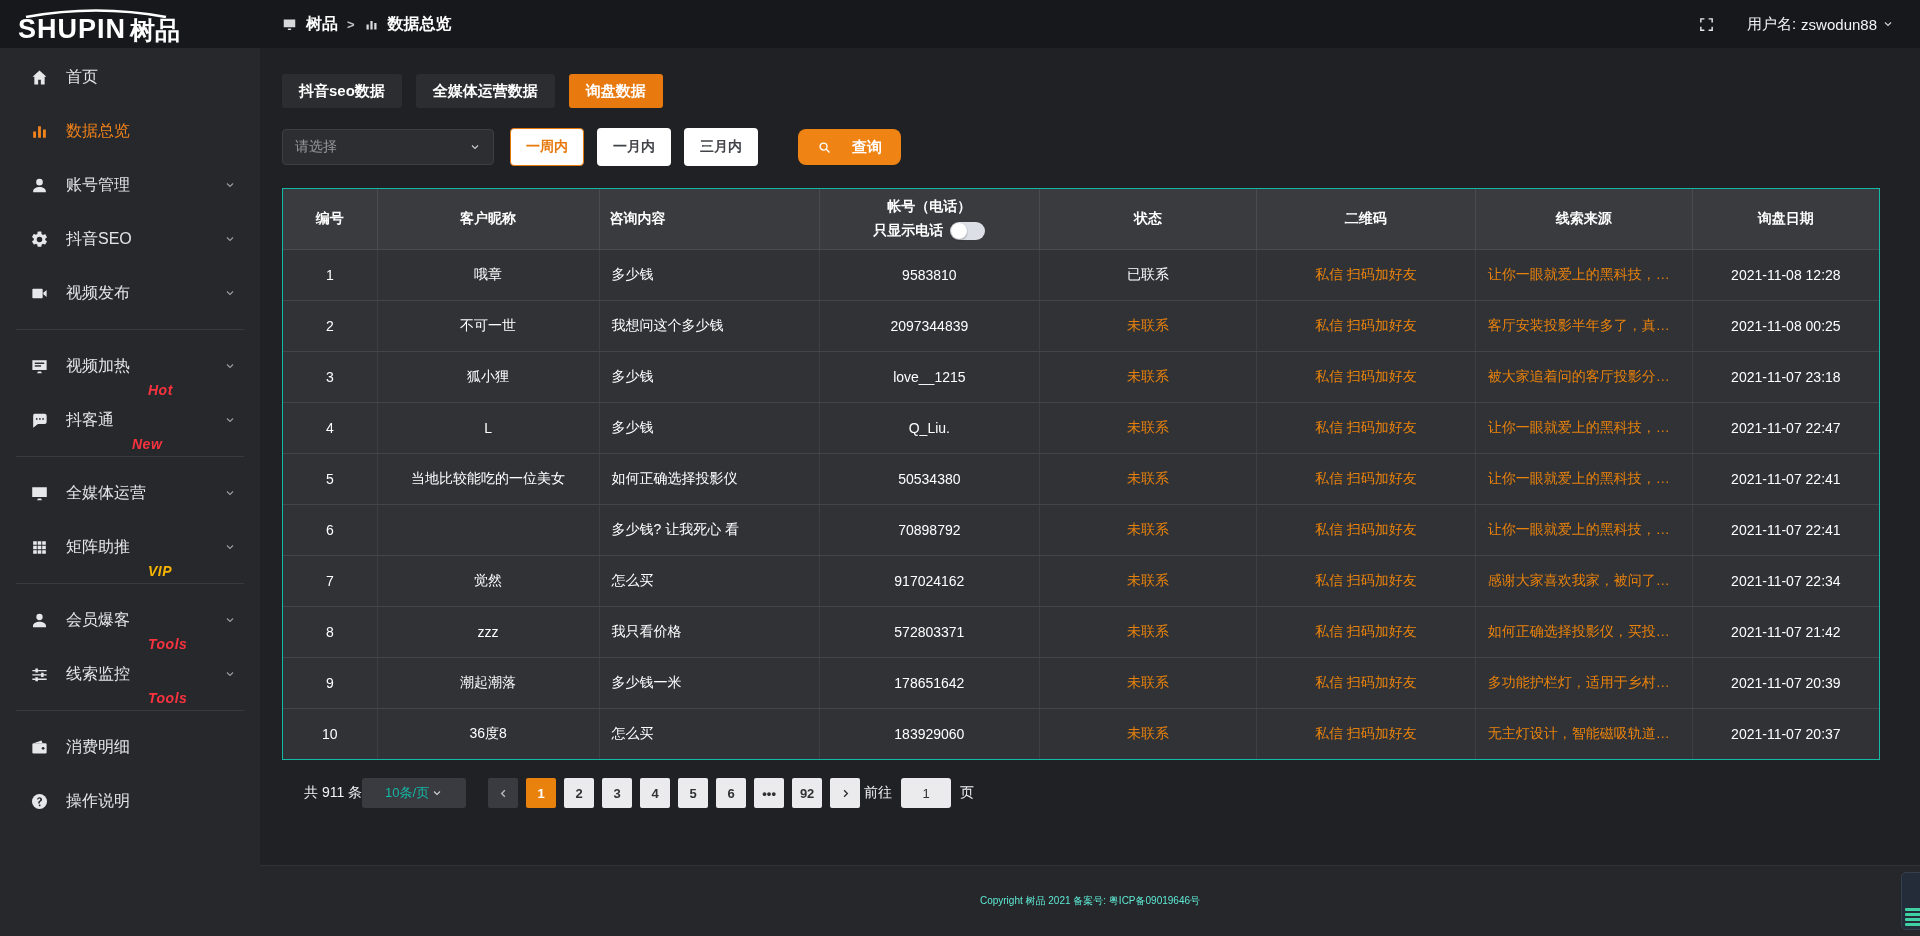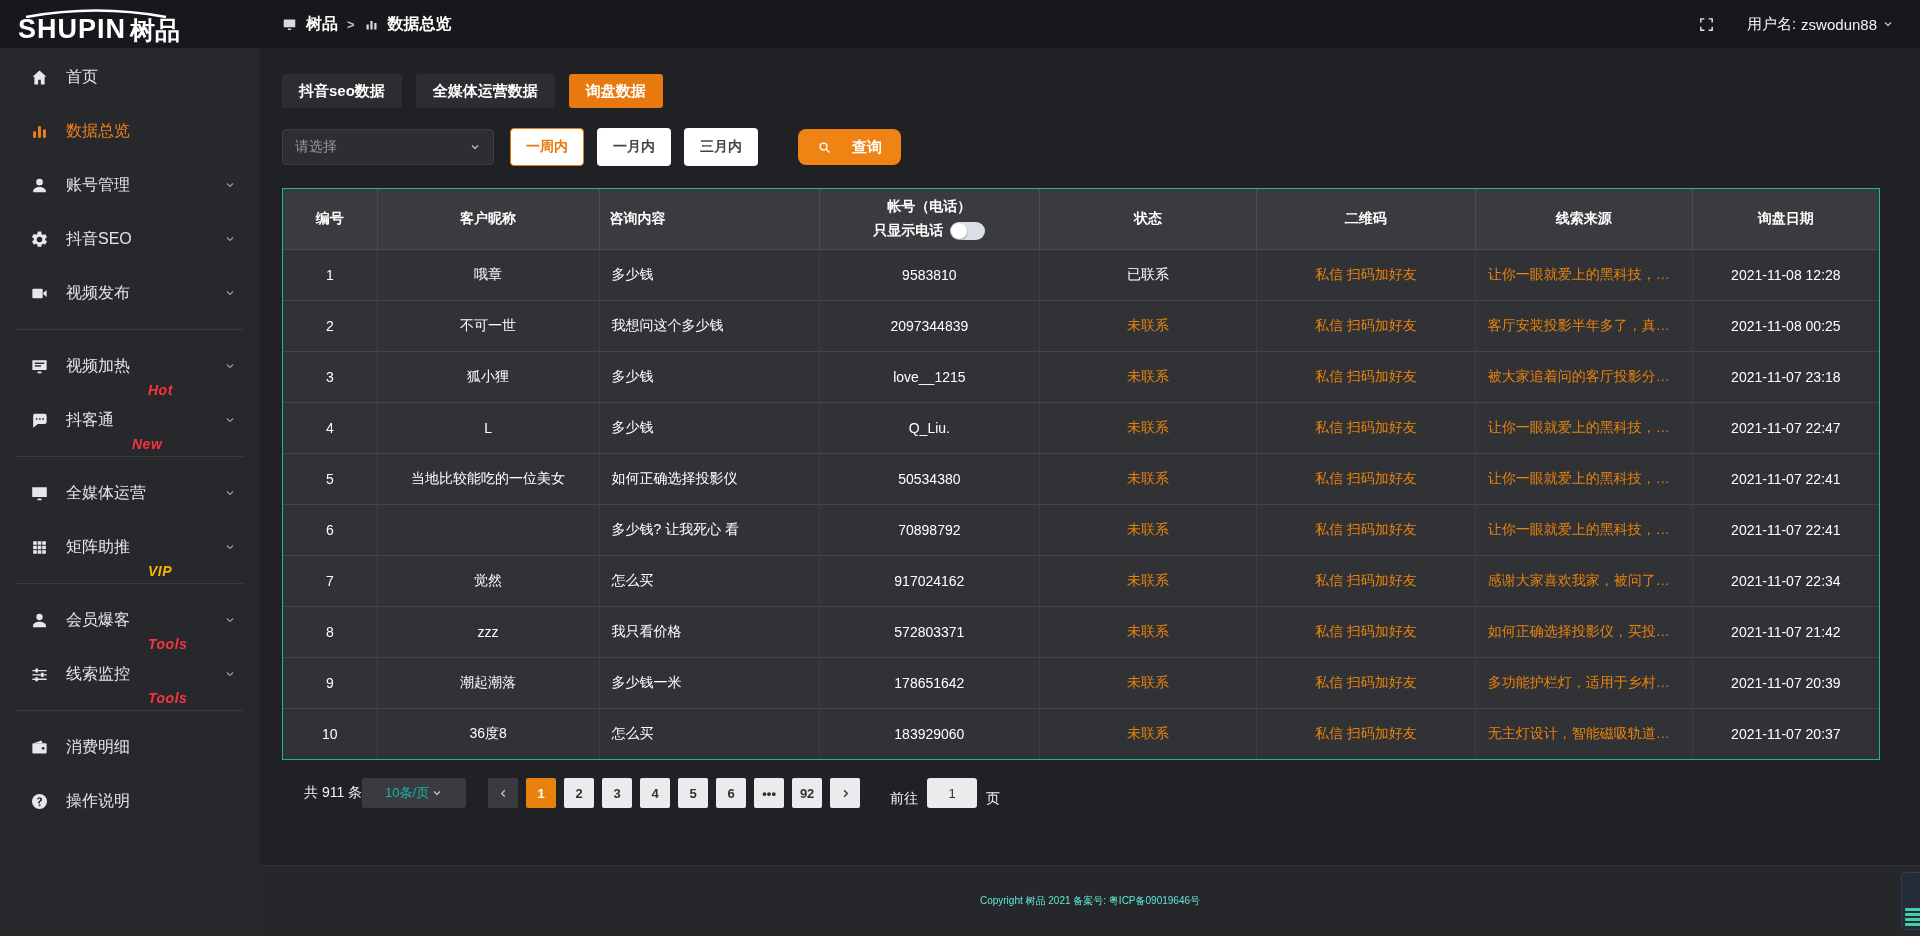--- a/index.html
+++ b/index.html
@@ -82,21 +82,21 @@
   
   .pagination{display:flex;align-items:center;padding:18px 0 0 22px;font-size:14px;color:#f2f3f5;}
   .pg-total{}
   .pg-size{width:104px;height:30px;background:#3a3b40;border-radius:3px;display:flex;align-items:center;
            justify-content:center;gap:2px;color:#14b8a6;font-size:13px;cursor:pointer;margin-right:18px;}
   .pg-btn{min-width:30px;height:30px;box-sizing:border-box;padding:0 4px;background:#ebebed;color:#303133;display:flex;align-items:center;
           justify-content:center;border-radius:2px;font-size:13px;font-weight:bold;margin:0 4px;cursor:pointer;}
   .pg-btn.active{background:#e8820c;color:#fff;}
   .pg-btn.prev{background:#3a3b40;color:#b9bac0;}
   .pg-arrow{width:11px;height:11px;}
-  .pg-goto{margin-left:26px;display:flex;align-items:flex-end;gap:9px;}
+  .pg-goto{display:flex;align-items:center;gap:9px;}
   .pg-input{width:46px;height:28px;background:#ebebed;color:#303133;border:none;border-radius:3px;
             text-align:center;font-size:13px;font-family:inherit;}
 
   
   .footer{margin-top:auto;height:70px;background:#26272b;border-top:1px solid #313237;
           display:flex;align-items:center;justify-content:center;color:#5eead4;font-size:10px;}
 
   
   .float-widget{position:absolute;right:-5px;bottom:6px;width:24px;height:58px;background:#232c38;
                 border:1px solid #35404f;border-radius:5px;display:flex;flex-direction:column;

